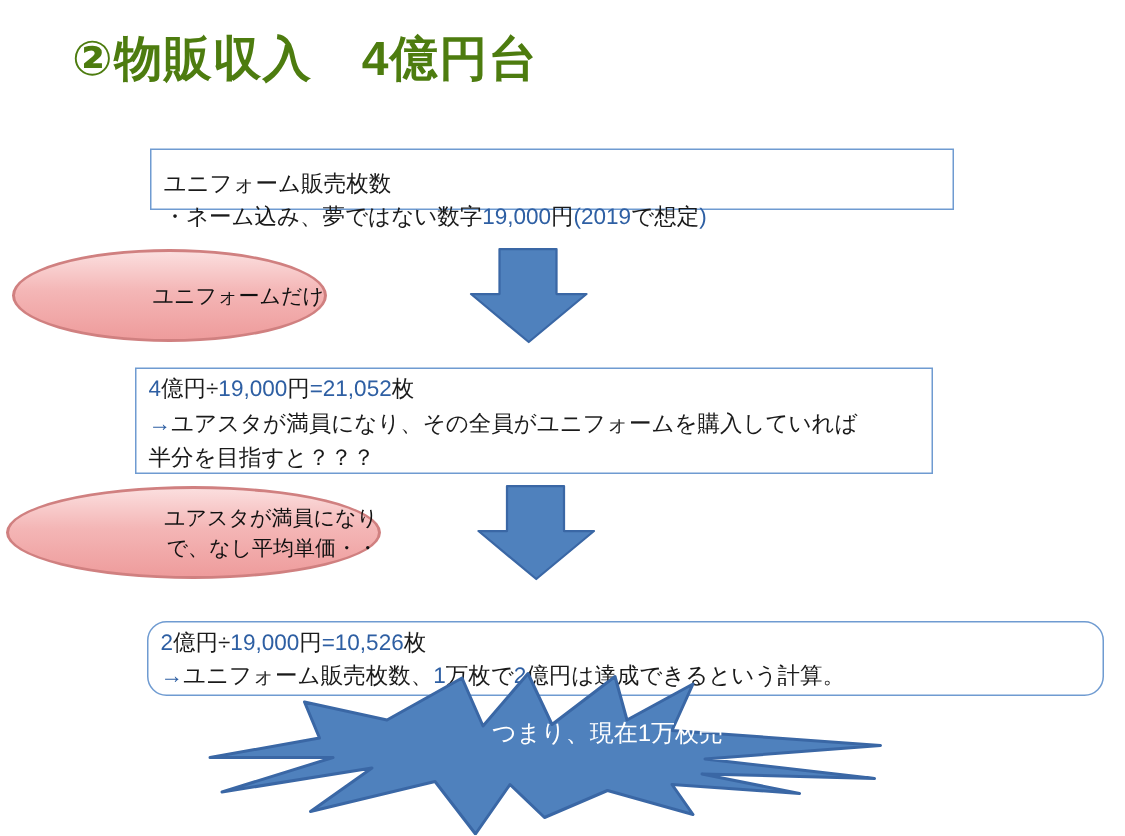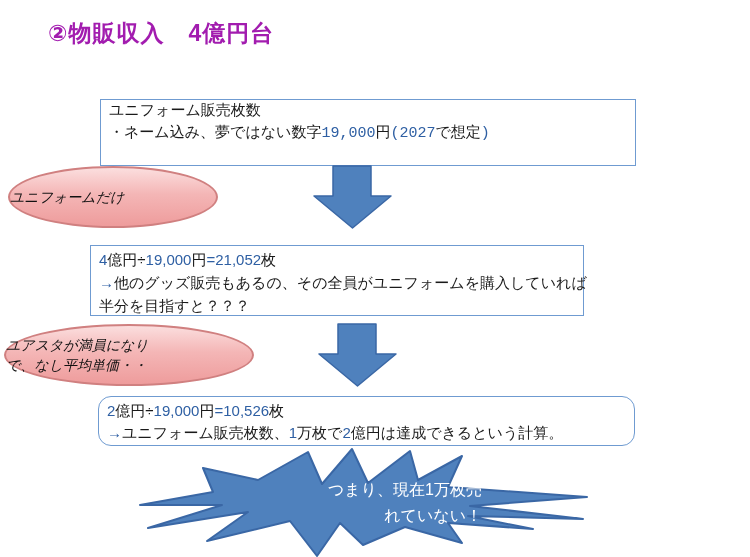--- a/index.html
+++ b/index.html
@@ -16,45 +16,45 @@
   .slide{
     position:relative;
     width:750px;height:557px;
     background:#ffffff;
     overflow:hidden;
     font-family:"Liberation Sans","DejaVu Sans",sans-serif;
     color:#1a1a1a;
   }
   .slide-title{
     position:absolute;left:48px;top:18px;
-    font-size:23px;font-weight:bold;color:#a21caf;
+    font-size:32px;font-weight:bold;color:#4d7c0f;
     letter-spacing:1px;white-space:pre;
   }
   .tbox{
     position:absolute;
     border:1.5px solid var(--box-border);
     background:#ffffff;
     font-size:15px;line-height:23px;
     padding:2px 8px 0 8px;
     box-sizing:border-box;
     white-space:nowrap;
   }
   .tbox .line{white-space:nowrap;}
-  #box1{left:100px;top:99px;width:536px;height:67px;line-height:22px;padding-top:1px;font-family:Liberation Mono, monospace;}
-  #box2{left:90px;top:245px;width:494px;height:71px;}
-  #box3{left:98px;top:396px;width:537px;height:50px;line-height:22px;padding-top:3px;border-radius:13px;}
+  #box1{left:100px;top:99px;width:536px;height:41px;line-height:22px;padding-top:12px;}
+  #box2{left:90px;top:245px;width:532px;height:71px;}
+  #box3{left:98px;top:414px;width:638px;height:50px;line-height:22px;padding-top:3px;border-radius:13px;}
   .seg-num{color:var(--number-text);}
   .callout{
     position:absolute;
     border:2px solid var(--callout-border);
     border-radius:50%;
     background:linear-gradient(180deg,#fbdede 0%,#f4b6b6 45%,#ee9c9c 100%);
-    display:flex;flex-direction:column;align-items:flex-start;justify-content:center;
+    display:flex;flex-direction:column;align-items:flex-end;justify-content:center;
     font-size:14px;line-height:20px;color:#111;
-    box-sizing:border-box;text-align:center;font-style:italic;
+    box-sizing:border-box;text-align:center;
   }
   #callout1{left:8px;top:166px;width:210px;height:62px;}
   #callout2{left:4px;top:324px;width:250px;height:62px;}
   .arrow-svg{position:absolute;width:79px;height:65px;}
   #arrow1{left:313px;top:165px;}
   #arrow2{left:318px;top:323px;}
   .arrow-svg polygon{fill:var(--arrow-fill);stroke:var(--arrow-stroke);stroke-width:1.5;stroke-linejoin:round;}
   #burst-svg{position:absolute;left:135px;top:446px;width:460px;height:111px;}
   #burst-svg polygon{fill:var(--burst-fill);stroke:var(--burst-stroke);stroke-width:2;stroke-linejoin:round;}
   .burst-text{
@@ -65,34 +65,34 @@
 </style>
 </head>
 <body>
 
 <div class="slide">
 
   <div class="slide-title">②物販収入　4億円台</div>
 
   <div class="tbox" id="box1">
     <div class="line"><span>ユニフォーム販売枚数</span></div>
-    <div class="line"><span>・ネーム込み、夢ではない数字</span><span class="seg-num">19,000</span><span>円</span><span class="seg-num">(2027</span><span>で想定</span><span class="seg-num">)</span></div>
+    <div class="line"><span>・ネーム込み、夢ではない数字</span><span class="seg-num">19,000</span><span>円</span><span class="seg-num">(2019</span><span>で想定</span><span class="seg-num">)</span></div>
   </div>
 
   <svg class="arrow-svg" id="arrow1" viewBox="0 0 79 65">
     <polygon points="20,1 58,1 58,31 78,31 39.5,63 1,31 20,31"></polygon>
   </svg>
 
   <div class="callout" id="callout1">
     <div class="line"><span>ユニフォームだけ</span></div>
   </div>
 
   <div class="tbox" id="box2">
     <div class="line"><span class="seg-num">4</span><span>億円÷</span><span class="seg-num">19,000</span><span>円</span><span class="seg-num">=21,052</span><span>枚</span></div>
-    <div class="line"><span class="seg-num">→</span><span>他のグッズ販売もあるの、その全員がユニフォームを購入していれば</span></div>
+    <div class="line"><span class="seg-num">→</span><span>ユアスタが満員になり、その全員がユニフォームを購入していれば</span></div>
     <div class="line"><span>半分を目指すと？？？</span></div>
   </div>
 
   <div class="callout" id="callout2">
     <div class="line"><span>ユアスタが満員になり</span></div>
     <div class="line"><span>で、なし平均単価・・</span></div>
   </div>
 
   <svg class="arrow-svg" id="arrow2" viewBox="0 0 79 65">
     <polygon points="20,1 58,1 58,31 78,31 39.5,63 1,31 20,31"></polygon>
@@ -101,16 +101,15 @@
   <div class="tbox" id="box3">
     <div class="line"><span class="seg-num">2</span><span>億円÷</span><span class="seg-num">19,000</span><span>円</span><span class="seg-num">=10,526</span><span>枚</span></div>
     <div class="line"><span class="seg-num">→</span><span>ユニフォーム販売枚数、</span><span class="seg-num">1</span><span>万枚で</span><span class="seg-num">2</span><span>億円は達成できるという計算。</span></div>
   </div>
 
   <svg id="burst-svg" viewBox="135 446 460 111">
     <polygon points="140,505 213,492 203,468 258,480 308,452 322,484 352,449 368,483 410,451 418,480 462,456 448,487 587,497 470,506 583,519 468,516 533,529 448,523 462,543 405,527 363,545 340,523 317,556 290,521 207,541 248,512 148,528 222,505"></polygon>
   </svg>
   <div class="burst-text">
     <div>つまり、現在1万枚売</div>
-    <div>れていない！</div>
   </div>
 
 </div>
 
 </body></html>

